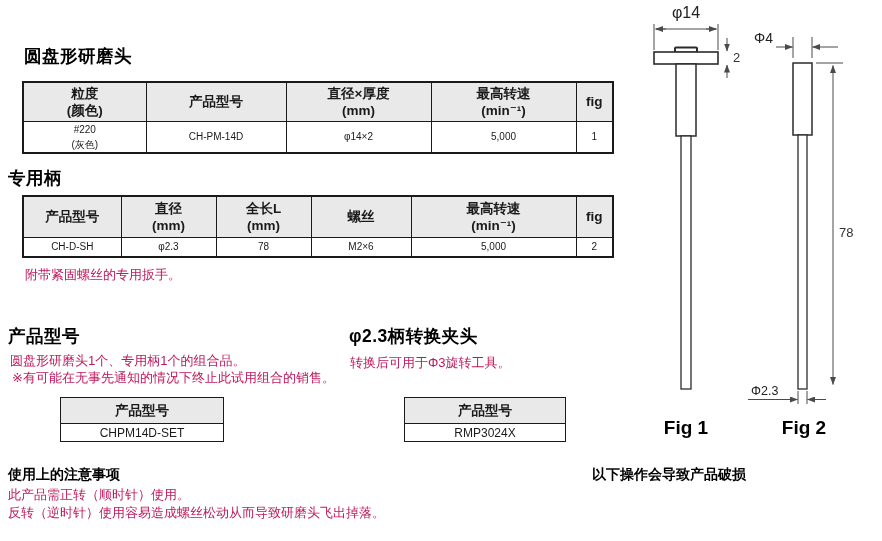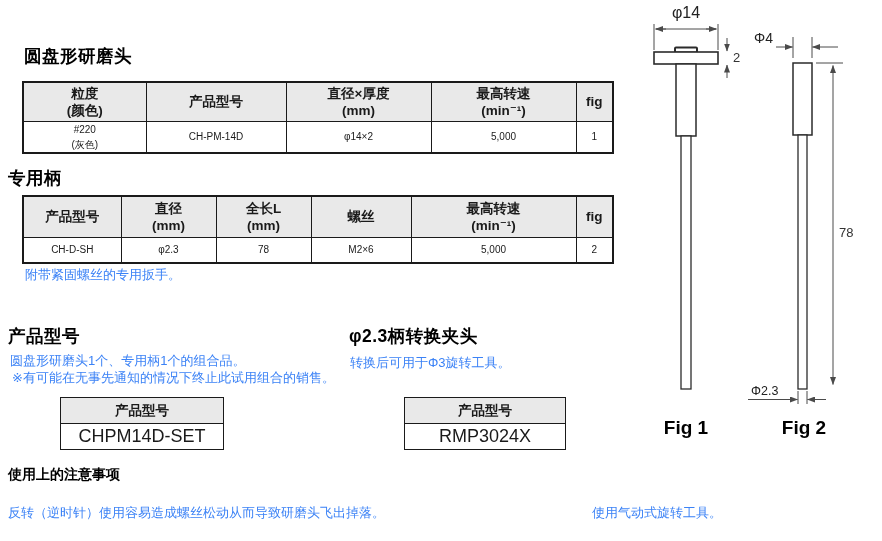--- a/index.html
+++ b/index.html
@@ -3,34 +3,34 @@
 <meta charset="utf-8">
 <style>
   * { margin:0; padding:0; box-sizing:border-box; }
   html,body { background:#fff; }
   .page {
     position:relative; width:882px; height:541px; background:#fff;
     font-family:"Liberation Sans","DejaVu Sans",sans-serif; color:#1a1a1a; overflow:hidden;
   }
   .sec-title { position:absolute; font-size:17.5px; font-weight:bold; color:#000; letter-spacing:0.5px; }
   .sub-title { position:absolute; font-size:14px; font-weight:bold; color:#000; }
-  .body-text { position:absolute; font-size:13px; color:#3b82f6; line-height:18px; white-space:nowrap; }
+  .body-text { position:absolute; font-size:13px; color:#be185d; line-height:18px; white-space:nowrap; }
 
   table.spec { position:absolute; border-collapse:collapse; table-layout:fixed; border:2px solid #1a1a1a; background:#fff;padding-left:7px; }
   table.spec th, table.spec td { border:1px solid #1a1a1a; text-align:center; vertical-align:middle; padding:0 2px; }
   table.spec th { background:#e9e9e9; font-size:13.5px; font-weight:bold; }
   table.spec td { font-size:10px;margin-top:21px; }
   .t1 tr.hd { height:39px; }  .t1 tr.dt { height:32px; }
-  .t2 tr.hd { height:41px; }  .t2 tr.dt { height:26px;border-radius:12px; }
+  .t2 tr.hd { height:41px; }  .t2 tr.dt { height:20px;border-radius:12px; }
   .ln { display:block; line-height:17px; }
   .ln2 { display:block; line-height:15px; }
 
   table.mini { position:absolute; border-collapse:collapse; table-layout:fixed; border:1.5px solid #1a1a1a; background:#fff; }
   table.mini th { background:#e9e9e9; border:1px solid #1a1a1a; font-size:13.5px; font-weight:bold; height:26px; text-align:center; }
-  table.mini td { border:1px solid #1a1a1a; font-size:18px; height:26px; text-align:center; }
+  table.mini td { border:1px solid #1a1a1a; font-size:12px; height:18px; text-align:center; }
 
   .drawings { position:absolute; left:630px; top:0; width:252px; height:445px; }
 </style>
 </head>
 <body>
 
 <div class="page">
 
   <div class="sec-title" style="left:24px; top:44px;">圆盘形研磨头</div>
 
@@ -147,23 +147,24 @@
         <tr>
           <th>产品型号</th>
         </tr>
     <tr>
           <td>RMP3024X</td>
         </tr>
   </tbody>
     </table>
 
   <div class="sub-title" style="left:8px; top:466px;">使用上的注意事项</div>
+  <div class="body-text" style="left:8px; top:486px;">此产品需正转（顺时针）使用。</div>
   <div class="body-text" style="left:8px; top:504px;">反转（逆时针）使用容易造成螺丝松动从而导致研磨头飞出掉落。</div>
 
-  <div class="body-text" style="left:592px; top:504px;">使用气动式旋转工具。</div>
+  <div class="sub-title" style="left:592px; top:466px;">以下操作会导致产品破损</div>
 
   <svg class="drawings" viewBox="0 0 252 445">
     <defs>
       <marker id="arr" viewBox="0 0 8 6" markerWidth="8" markerHeight="6" refX="7.5" refY="3" orient="auto" markerUnits="userSpaceOnUse">
         <path d="M0,0 L8,3 L0,6 Z" fill="#4a4a4a"></path>
       </marker>
     </defs>
 
     <g>
 

